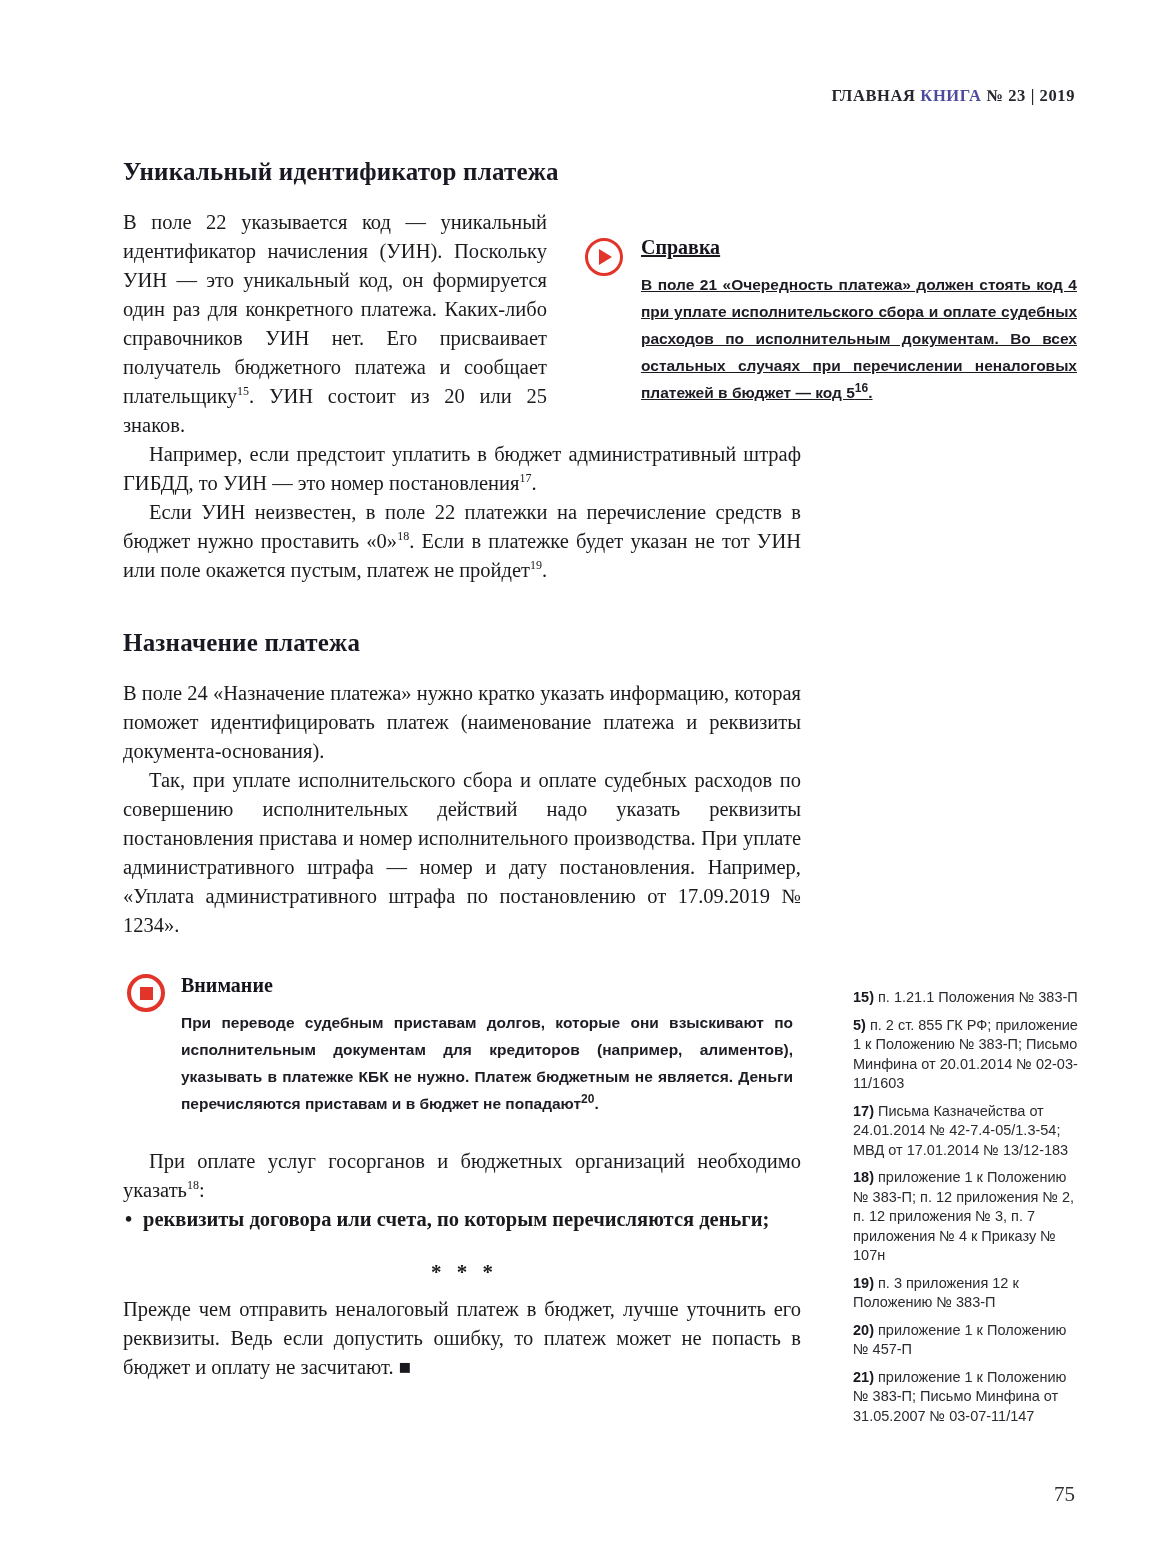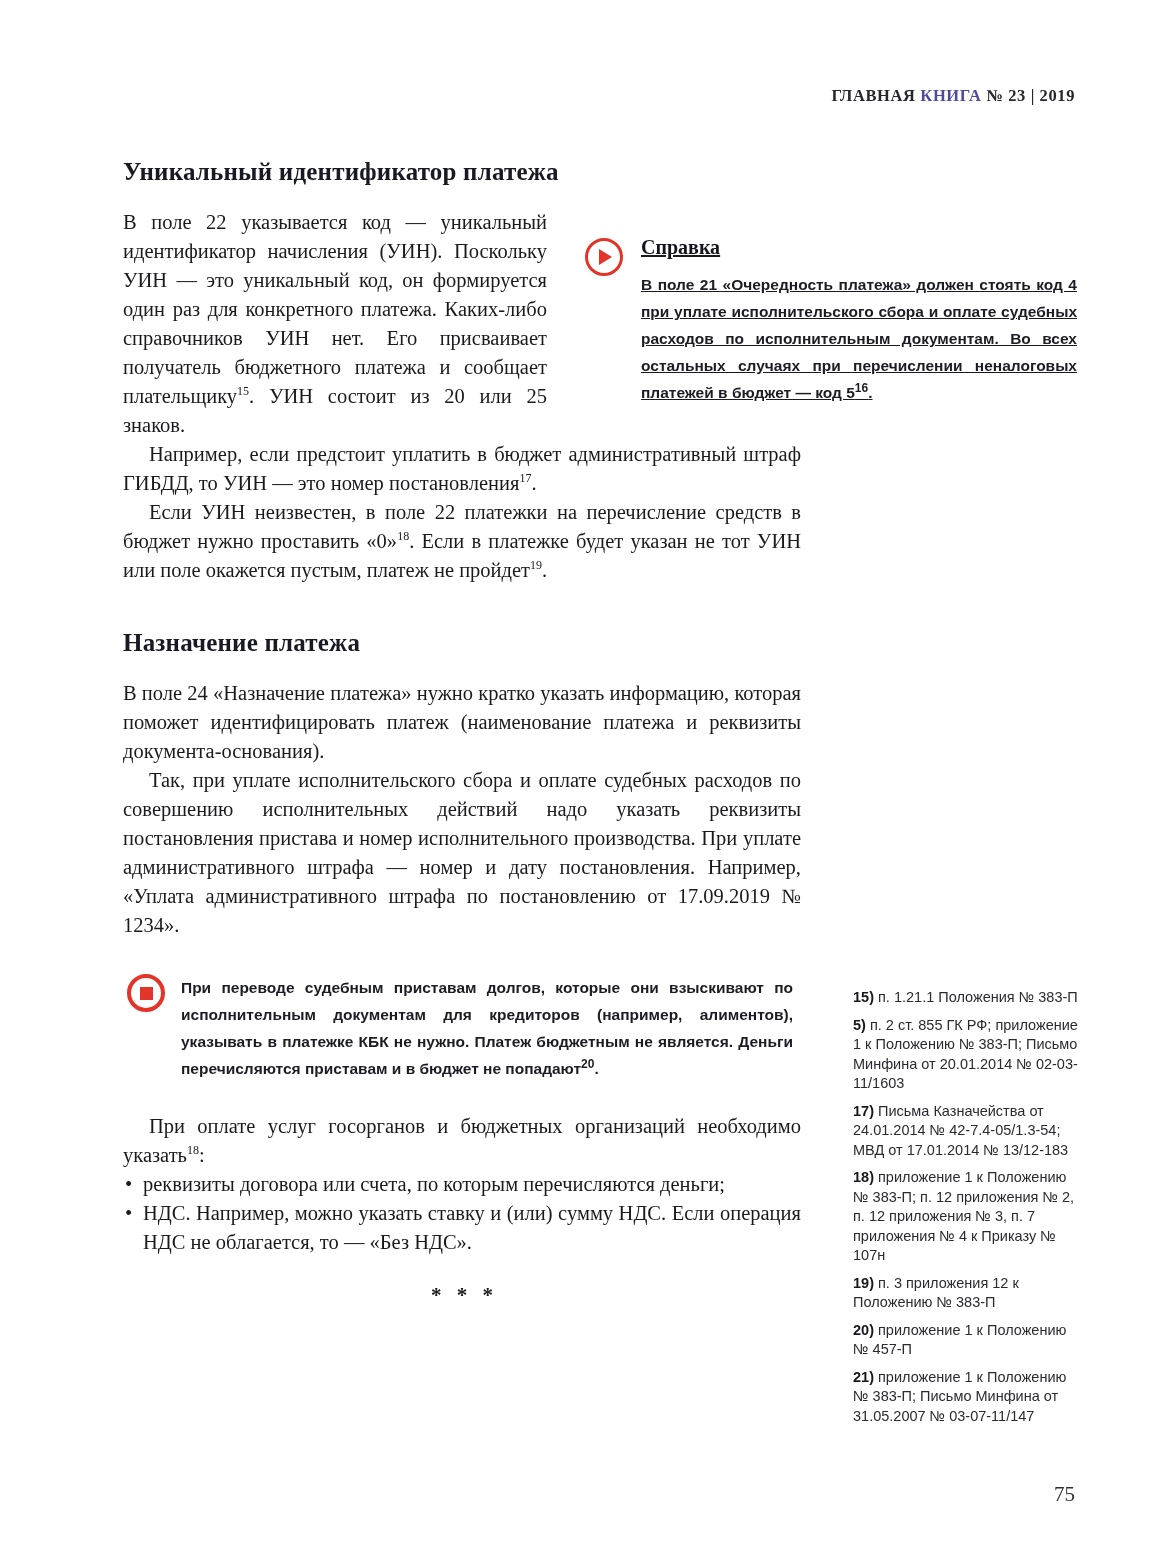--- a/index.html
+++ b/index.html
@@ -80,21 +80,21 @@
     border:4px solid #e3342a; border-radius:50%;
     display:flex; align-items:center; justify-content:center;
   }
   .stop-square { width:13px; height:13px; background:#e3342a; }
   .vnimanie .callout-content { width:612px; }
 
   
   ul.bullets { list-style:none; margin:0; padding:0; }
   ul.bullets li {
     position:relative; padding-left:20px;
-    font-size:20.5px; line-height:29px; text-align:justify; color:#1a1a1e;
+    font-size:20.5px; line-height:29px; text-align:justify; color:#1a1a1e;font-weight:bold;
   }
   ul.bullets li::before {
     content:"\2022";
     position:absolute; left:2px; top:0;
     color:#1a1a1e;
   }
 
   .stars {
     margin:26px 0 10px 0;
     text-align:center;
@@ -152,33 +152,34 @@
     <p class="body-p">В поле 24 «Назначение платежа» нужно кратко указать информацию, которая поможет идентифицировать платеж (наименование платежа и реквизиты документа-основания).</p>
     <p class="body-p indent">Так, при уплате исполнительского сбора и оплате судебных расходов по совершению исполнительных действий надо указать реквизиты постановления пристава и номер исполнительного производства. При уплате административного штрафа — номер и дату постановления. Например, «Уплата административного штрафа по постановлению от 17.09.2019 № 1234».</p>
 
     <div class="vnimanie">
       <div class="icon-wrap">
         <div class="stop-circle">
           <div class="stop-square"></div>
         </div>
       </div>
       <div class="callout-content">
+        <div class="callout-title">Внимание</div>
         <p class="callout-body">При переводе судебным приставам долгов, которые они взыскивают по исполнительным документам для кредиторов (например, алиментов), указывать в платежке КБК не нужно. Платеж бюджетным не является. Деньги перечисляются приставам и в бюджет не попадают<sup>20</sup>.</p>
       </div>
     </div>
 
     <p class="body-p indent">При оплате услуг госорганов и бюджетных организаций необходимо указать<sup>18</sup>:</p>
 
     <ul class="bullets">
       <li>реквизиты договора или счета, по которым перечисляются деньги;</li>
-      <li>НДС. Например, можно указать ставку и (или) сумму НДС. Если операция НДС не облагается, то — «Без НДС».</li>
     </ul>
 
     <div class="stars">* * *</div>
 
+    <p class="body-p final-p">Прежде чем отправить неналоговый платеж в бюджет, лучше уточнить его реквизиты. Ведь если допустить ошибку, то платеж может не попасть в бюджет и оплату не засчитают. ■</p>
 
   </div>
 
   <div class="footnotes">
     <div class="footnote"><span class="fn-num">15)</span><span> п. 1.21.1 Положения № 383-П</span></div>
     <div class="footnote"><span class="fn-num">5)</span><span> п. 2 ст. 855 ГК РФ; приложение 1 к Положению № 383-П; Письмо Минфина от 20.01.2014 № 02-03-11/1603</span></div>
     <div class="footnote"><span class="fn-num">17)</span><span> Письма Казначейства от 24.01.2014 № 42-7.4-05/1.3-54; МВД от 17.01.2014 № 13/12-183</span></div>
     <div class="footnote"><span class="fn-num">18)</span><span> приложение 1 к Положению № 383-П; п. 12 приложения № 2, п. 12 приложения № 3, п. 7 приложения № 4 к Приказу № 107н</span></div>
     <div class="footnote"><span class="fn-num">19)</span><span> п. 3 приложения 12 к Положению № 383-П</span></div>
     <div class="footnote"><span class="fn-num">20)</span><span> приложение 1 к Положению № 457-П</span></div>

